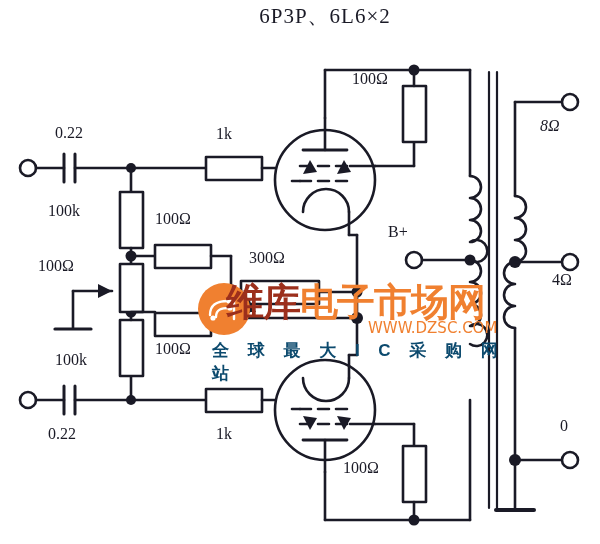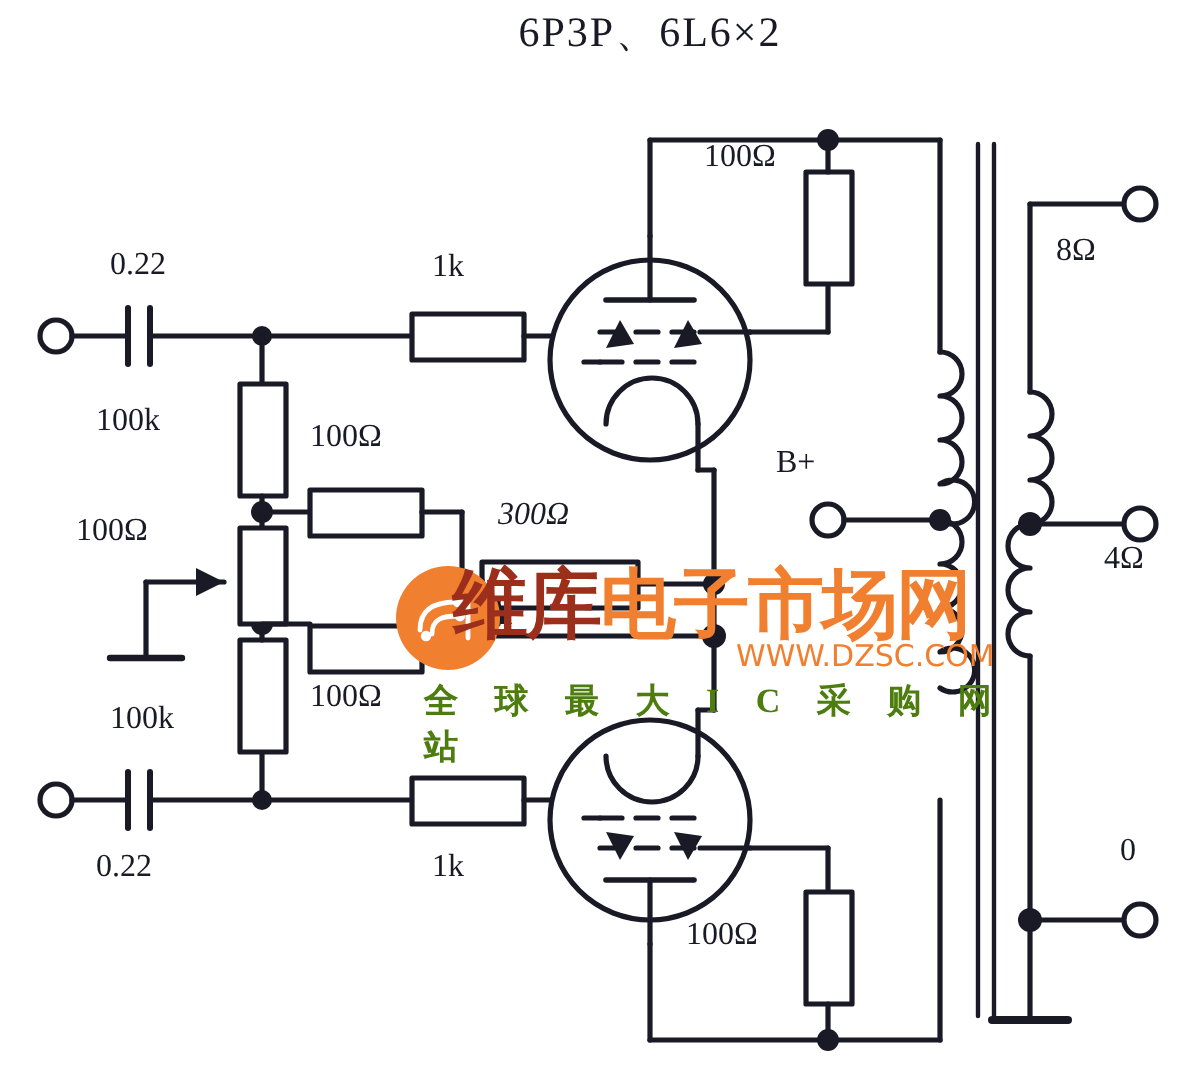--- a/index.html
+++ b/index.html
@@ -79,24 +79,24 @@
     font-family: "DejaVu Sans", sans-serif;
     font-weight: normal;
     font-size: 15px;
     color: #f08030;
     letter-spacing: 0px;
   }
   #wm-sub {
     position: absolute;
     left: 14px;
     top: 58px;
-    font-family: Liberation Serif, serif;
+    font-family: Liberation Sans, sans-serif;
     font-weight: bold;
     font-size: 17px;
-    color: #4d7c0f;
+    color: #0c4a6e;
     letter-spacing: 7px;
   }
 </style>
 </head>
 <body>
 
 <div id="root">
 
   <div class="lbl" id="title">6P3P、6L6×2</div>
 
@@ -257,26 +257,26 @@
 
   <div class="lbl val" style="left:55px;  top:125px;">0.22</div>
   <div class="lbl val" style="left:48px;  top:203px;">100k</div>
   <div class="lbl val" style="left:38px;  top:258px;">100Ω</div>
   <div class="lbl val" style="left:155px; top:211px;">100Ω</div>
   <div class="lbl val" style="left:155px; top:341px;">100Ω</div>
   <div class="lbl val" style="left:55px;  top:352px;">100k</div>
   <div class="lbl val" style="left:48px;  top:426px;">0.22</div>
   <div class="lbl val" style="left:216px; top:126px;">1k</div>
   <div class="lbl val" style="left:216px; top:426px;">1k</div>
-  <div class="lbl val" style="left:249px; top:250px;font-style:italic;">300Ω</div>
+  <div class="lbl val" style="left:249px; top:250px;">300Ω</div>
   <div class="lbl val" style="left:352px; top:71px;">100Ω</div>
   <div class="lbl val" style="left:343px; top:460px;">100Ω</div>
 
   <div class="lbl val" style="left:388px; top:224px;">B+</div>
-  <div class="lbl val" style="left:528px; top:118px;">8Ω</div>
+  <div class="lbl val" style="left:540px; top:118px;font-style:italic;">8Ω</div>
   <div class="lbl val" style="left:552px; top:272px;">4Ω</div>
   <div class="lbl val" style="left:560px; top:418px;">0</div>
 
   <div id="watermark">
     <div id="wm-logo">
       <svg width="36" height="36" viewBox="0 0 36 36" xmlns="http://www.w3.org/2000/svg">
         <g fill="none" stroke="#ffffff" stroke-width="2.4" stroke-linecap="round">
           <path d="M4 24 C4 12 14 10 22 10"></path>
           <path d="M10 26 C10 18 16 17 23 17"></path>
           <circle cx="7" cy="27" r="2.6" fill="#ffffff" stroke="none"></circle>

